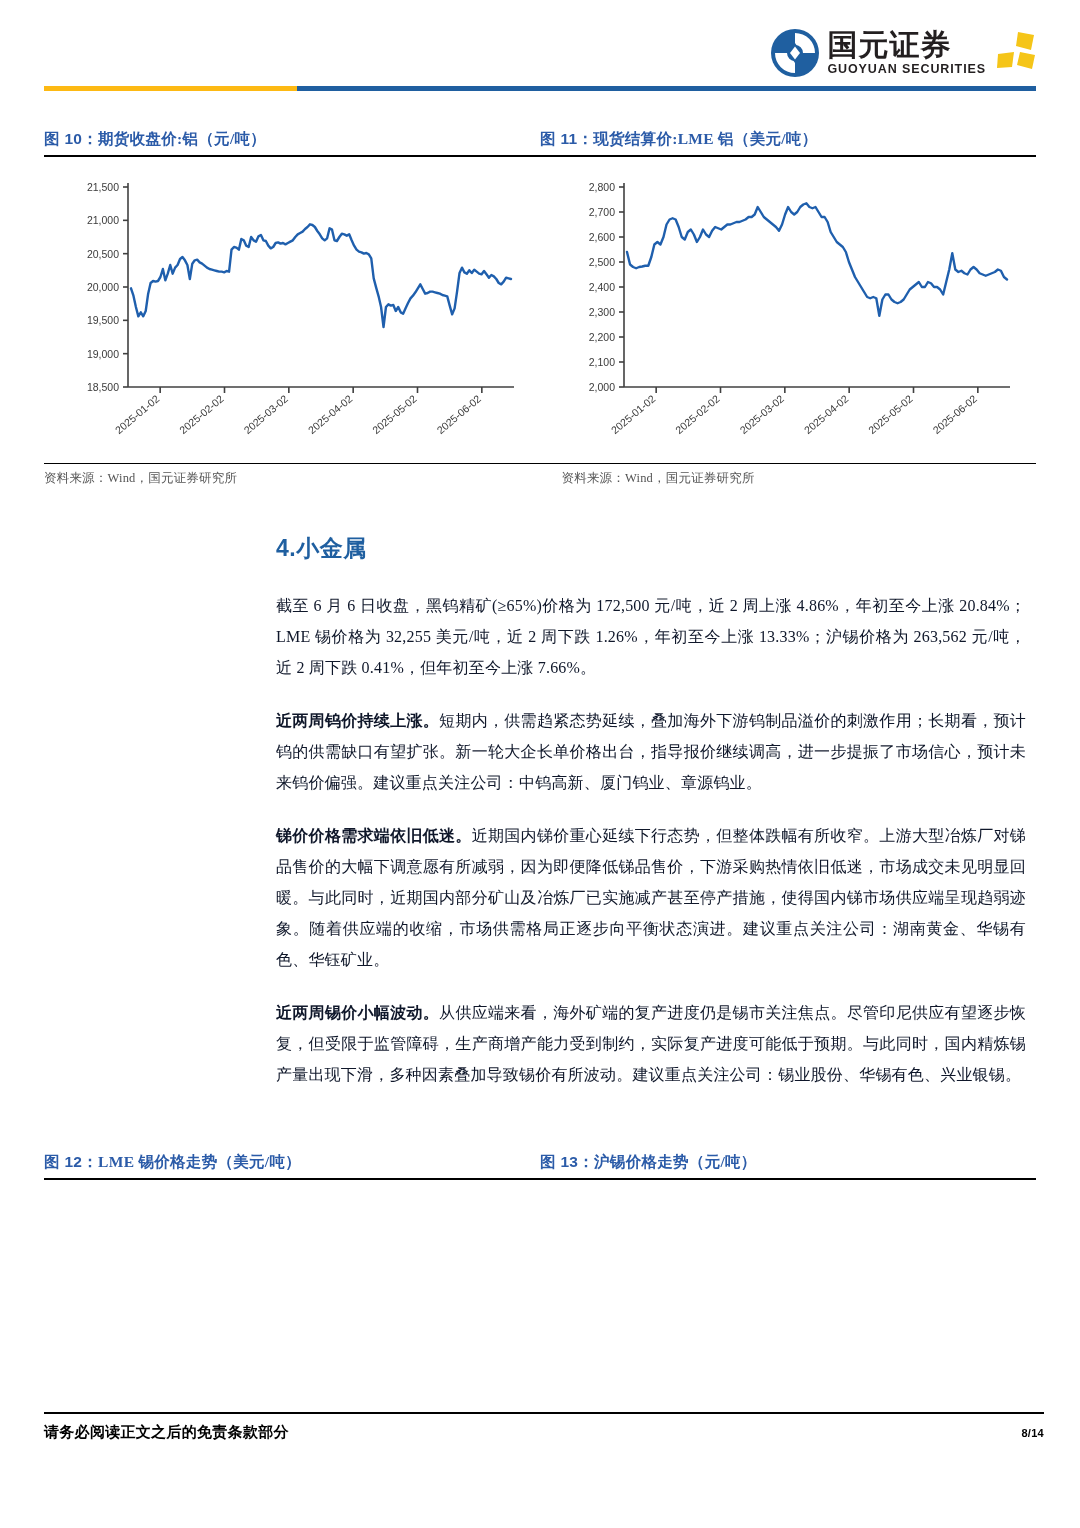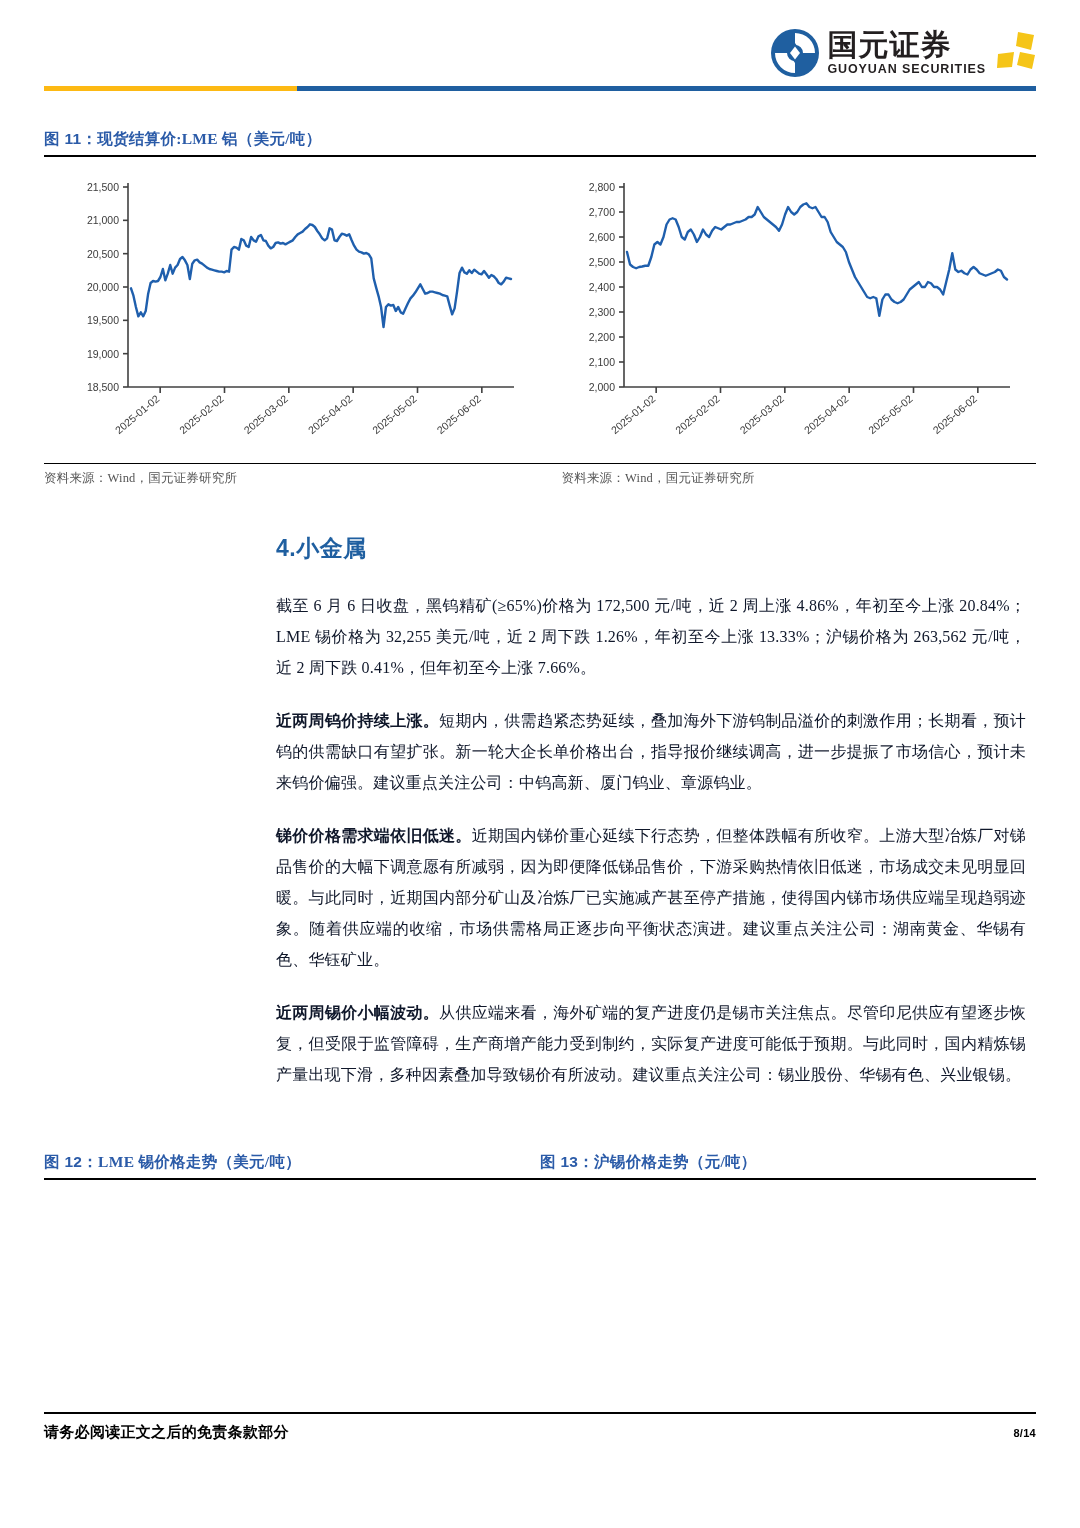--- a/index.html
+++ b/index.html
@@ -153,21 +153,21 @@
   .fig-row-bottom { margin-top: 62px; }
   .rule-thin-black {
     border-top: 2.5px solid #000;
     width: 100%;
   }
 
   
   .footer {
     position: absolute;
     left: 44px;
-    right: 44px;
+    right: 36px;
     bottom: 86px;
   }
   .footer-rule {
     border-top: 2.5px solid #000;
     margin-bottom: 9px;
   }
   .footer-line {
     display: flex;
     justify-content: space-between;
     align-items: baseline;
@@ -214,20 +214,25 @@
       </svg>
     </div>
   </div>
 
   <div class="rule-top">
     <div class="seg-yellow"></div>
     <div class="seg-blue"></div>
   </div>
 
   <div class="fig-row">
+    <div class="fig-col left">
+      <div class="fig-caption">
+        <span class="lat">图 10：</span><span>期货收盘价:铝（元/吨）</span>
+      </div>
+    </div>
     <div class="fig-col">
       <div class="fig-caption">
         <span class="lat">图 11：</span><span>现货结算价:LME 铝（美元/吨）</span>
       </div>
     </div>
   </div>
 
   <div class="charts-frame">
     <div class="chart-cell">
       <svg class="chart-svg" id="chart0" width="480" height="290" viewBox="0 0 480 290">

